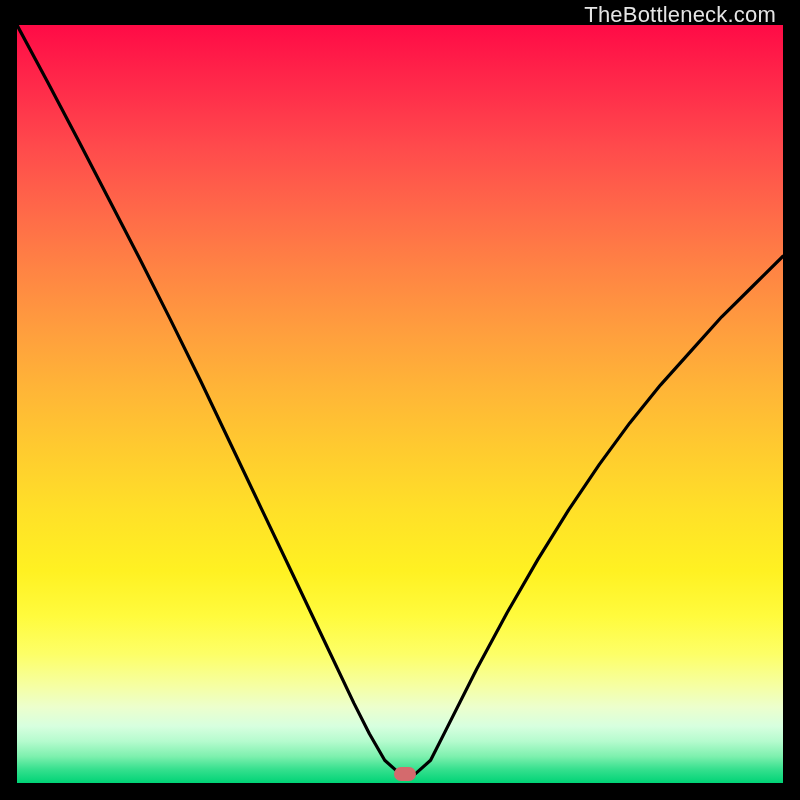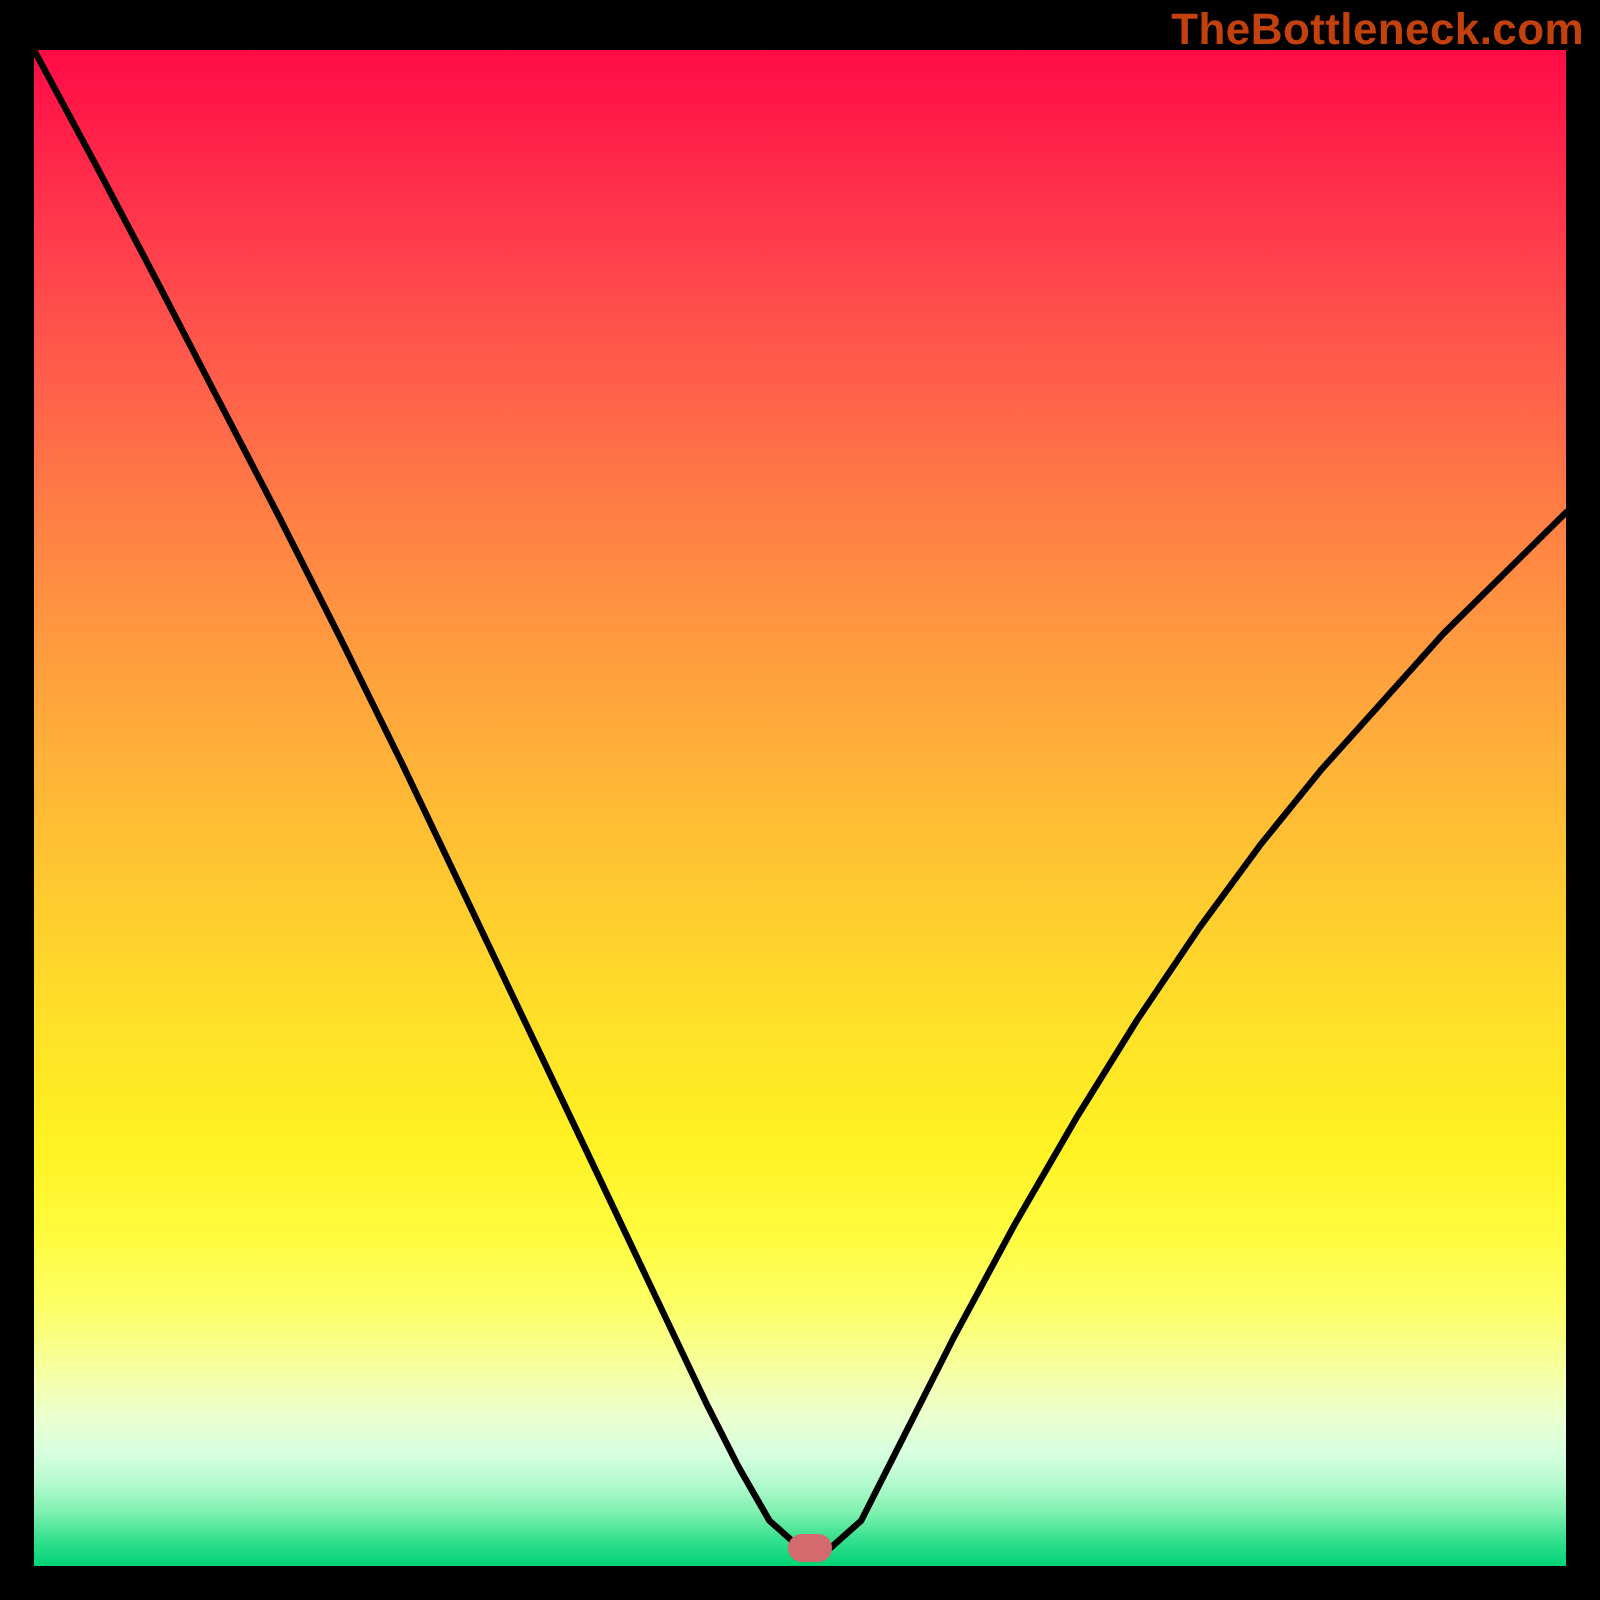--- a/index.html
+++ b/index.html
@@ -22,21 +22,21 @@
       #f6ffa0 87%,
       #ecffcd 90%,
       #d7ffdf 92.5%,
       #b5fbce 94.5%,
       #7df0ae 96.5%,
       #36e08e 98.2%,
       #00d376 100%);
   }
   .line{position:absolute;inset:0}
   .marker{position:absolute;width:22px;height:14px;border-radius:7px;background:#d46a6d;transform:translate(-50%,-50%)}
-  .watermark{position:absolute;top:2px;right:8px;color:#c2410c;font-size:22px;font-weight:700;letter-spacing:.2px}
+  .watermark{position:absolute;top:2px;right:24px;color:#e5e5e5;font-size:22px;font-weight:400;letter-spacing:.2px}
 </style>
 </head>
 <body>
 
 <div class="frame">
   <div class="watermark">TheBottleneck.com</div>
   <div class="plot-area">
     <div class="gradient"></div>
     <svg class="line" viewBox="0 0 766 758" preserveAspectRatio="none">
       <path id="curve-path" fill="none" stroke="#000" stroke-width="3.2" stroke-linecap="round" stroke-linejoin="round" d="M0.0 0.0 L 30.6 56.9 L 61.3 115.2 L 91.9 174.3 L 122.6 233.5 L 153.2 294.1 L 183.8 356.3 L 214.5 420.7 L 245.1 485.1 L 275.8 549.5 L 306.4 614.0 L 337.0 678.4 L 352.4 708.7 L 367.7 735.3 L 383.0 748.9 L 398.3 748.9 L 413.6 735.3 L 429.0 704.9 L 459.6 644.3 L 490.2 587.5 L 520.9 534.4 L 551.5 485.1 L 582.2 439.6 L 612.8 397.9 L 643.4 360.1 L 674.1 325.9 L 704.7 291.8 L 735.4 261.5 L 766.0 231.2"></path>

